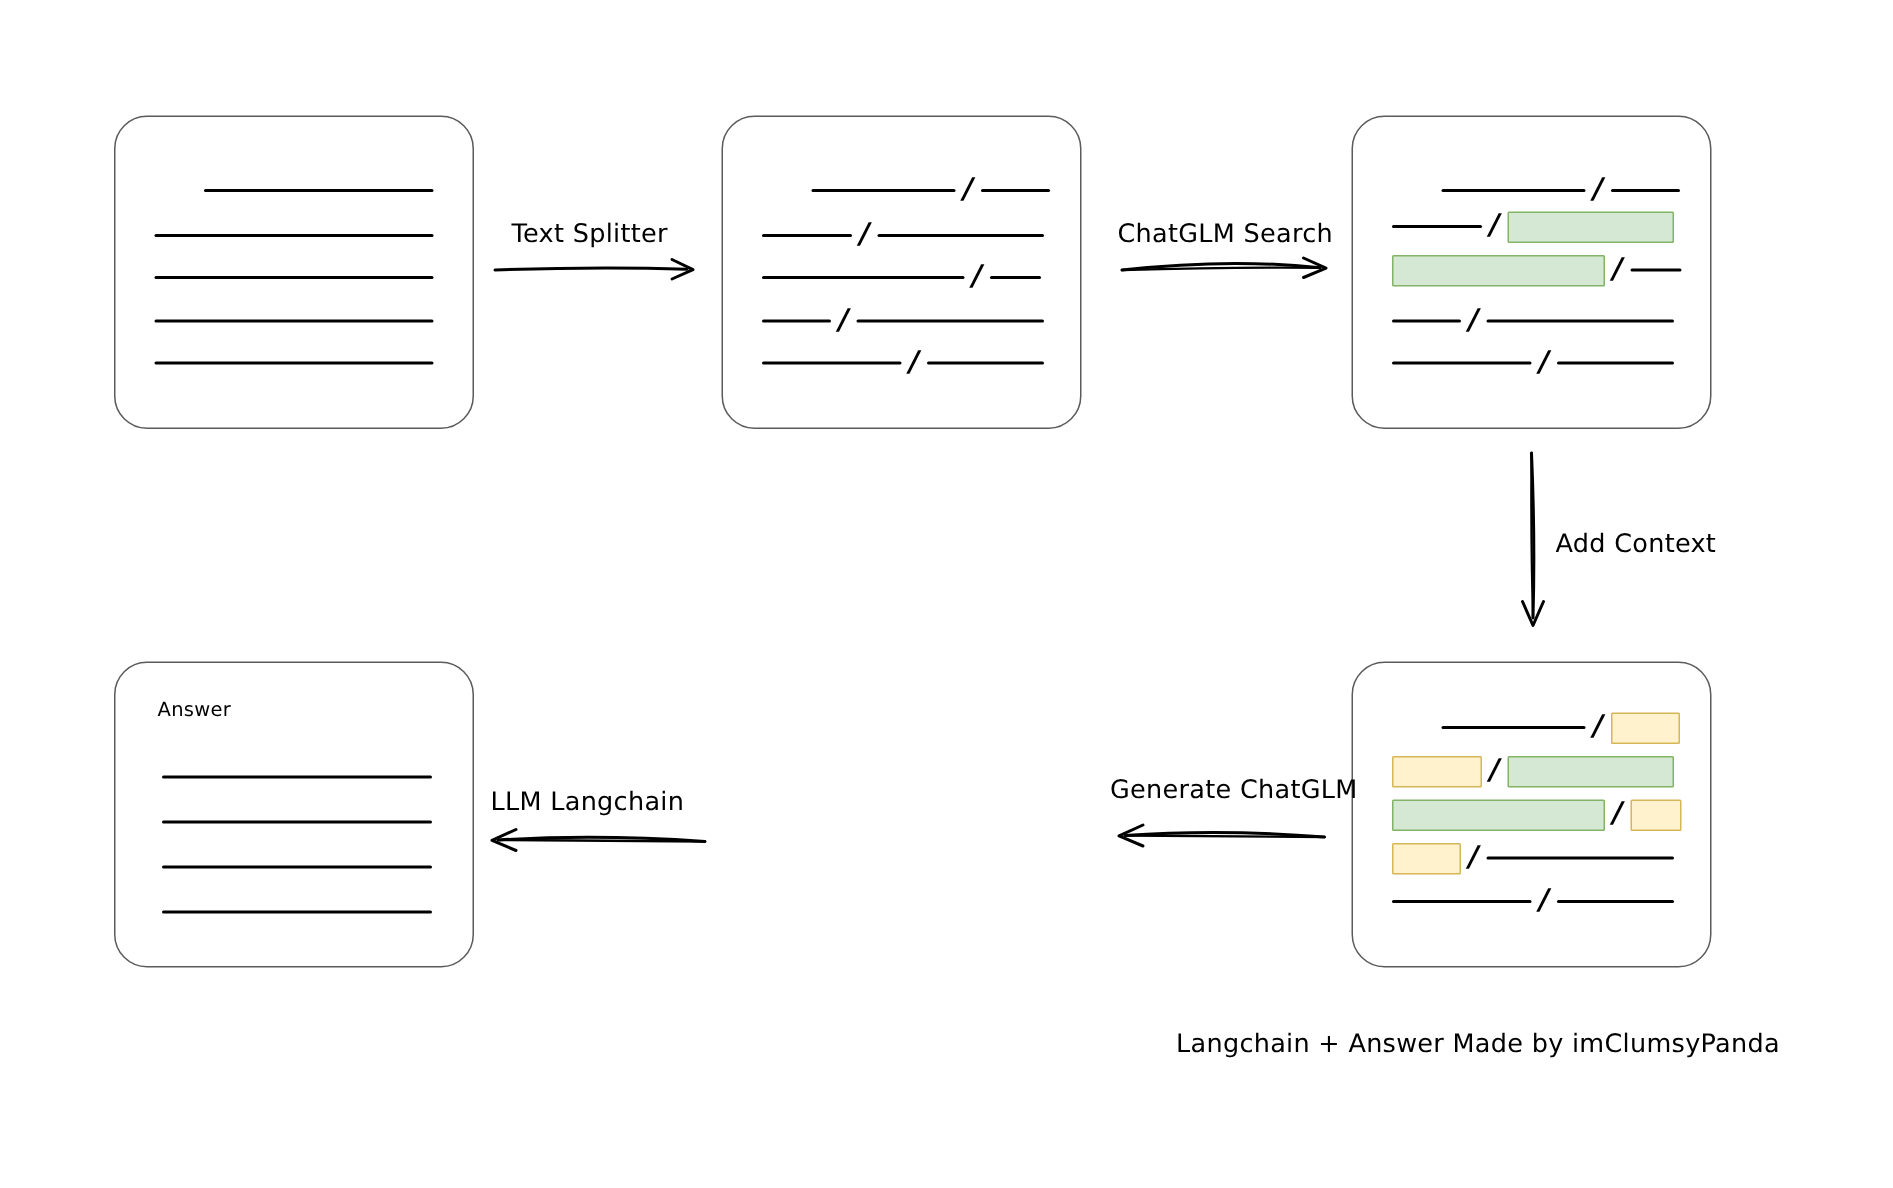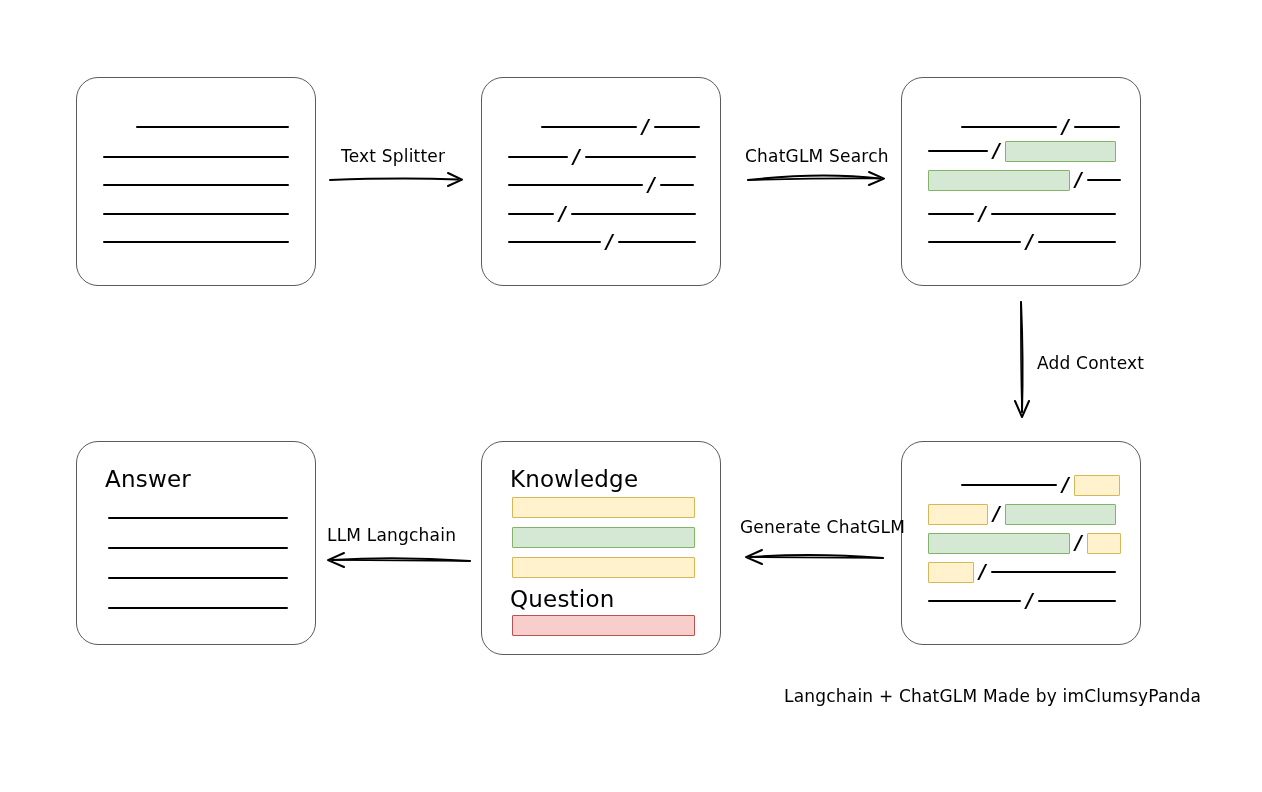--- a/index.html
+++ b/index.html
@@ -28,21 +28,21 @@
   .doc-box {
     position: absolute;
     box-sizing: border-box;
     border: 1.4px solid #5b5b5b;
     border-radius: 22px;
     background: #ffffff;
   }
 
   .box-title {
     position: absolute;
-    font-size: 23px;
+    font-size: 13px;
     letter-spacing: 0.2px;
     color: #000000;
     white-space: nowrap;
   }
 
   
   .row {
     position: absolute;
     display: flex;
     align-items: center;
@@ -207,31 +207,20 @@
       <span class="slash">/</span>
       <div class="seg" style="width:125px;"></div>
     </div>
     <div class="row" style="left:26px; top:148px;">
       <div class="seg" style="width:93px;"></div>
       <span class="slash">/</span>
       <div class="seg" style="width:78px;"></div>
     </div>
   </div>
 
-  <div class="doc-box" style="left:481px; top:441px; width:240px; height:214px;">
-    <div class="box-title" style="left:28px; top:24px;">Knowledge</div>
-
-    <div class="bar" style="left:30px; top:55px; width:183px; background:#fff2cc; border:1.5px solid #d6b656;"></div>
-    <div class="bar" style="left:30px; top:85px; width:183px; background:#d5e8d4; border:1.5px solid #82b366;"></div>
-    <div class="bar" style="left:30px; top:115px; width:183px; background:#fff2cc; border:1.5px solid #d6b656;"></div>
-
-    <div class="box-title" style="left:28px; top:144px;">Question</div>
-
-    <div class="bar" style="left:30px; top:173px; width:183px; background:#f8cecc; border:1.5px solid #b85450;"></div>
-  </div>
 
   <div class="doc-box" style="left:76px; top:441px; width:240px; height:204px;">
     <div class="box-title" style="left:28px; top:24px;">Answer</div>
     <div class="row" style="left:31px; top:65px;">
       <div class="seg" style="width:180px;"></div>
     </div>
     <div class="row" style="left:31px; top:95px;">
       <div class="seg" style="width:180px;"></div>
     </div>
     <div class="row" style="left:31px; top:125px;">
@@ -269,15 +258,15 @@
     <path d="M24,5 L8,12.2 L24,19" stroke="#000" stroke-width="2" fill="none" stroke-linecap="round" stroke-linejoin="round"></path>
   </svg>
 
   <div class="edge-label" style="left:327px; top:525px;">LLM Langchain</div>
   <svg class="arrow-svg" style="left:318px; top:548px;" width="155" height="26" viewBox="0 0 155 26">
     <path d="M152,13 Q80,8 14,12" stroke="#000" stroke-width="2" fill="none" stroke-linecap="round"></path>
     <path d="M152,13 Q80,12.5 14,12" stroke="#000" stroke-width="1.6" fill="none" stroke-linecap="round"></path>
     <path d="M26,5 L10,12.2 L26,19" stroke="#000" stroke-width="2" fill="none" stroke-linecap="round" stroke-linejoin="round"></path>
   </svg>
 
-  <div class="footer" style="left:784px; top:686px;">Langchain + ChatGLM Made by imClumsyPanda</div>
+  <div class="footer" style="left:784px; top:686px;">Langchain + Answer Made by imClumsyPanda</div>
 
 </div>
 
 </body></html>

